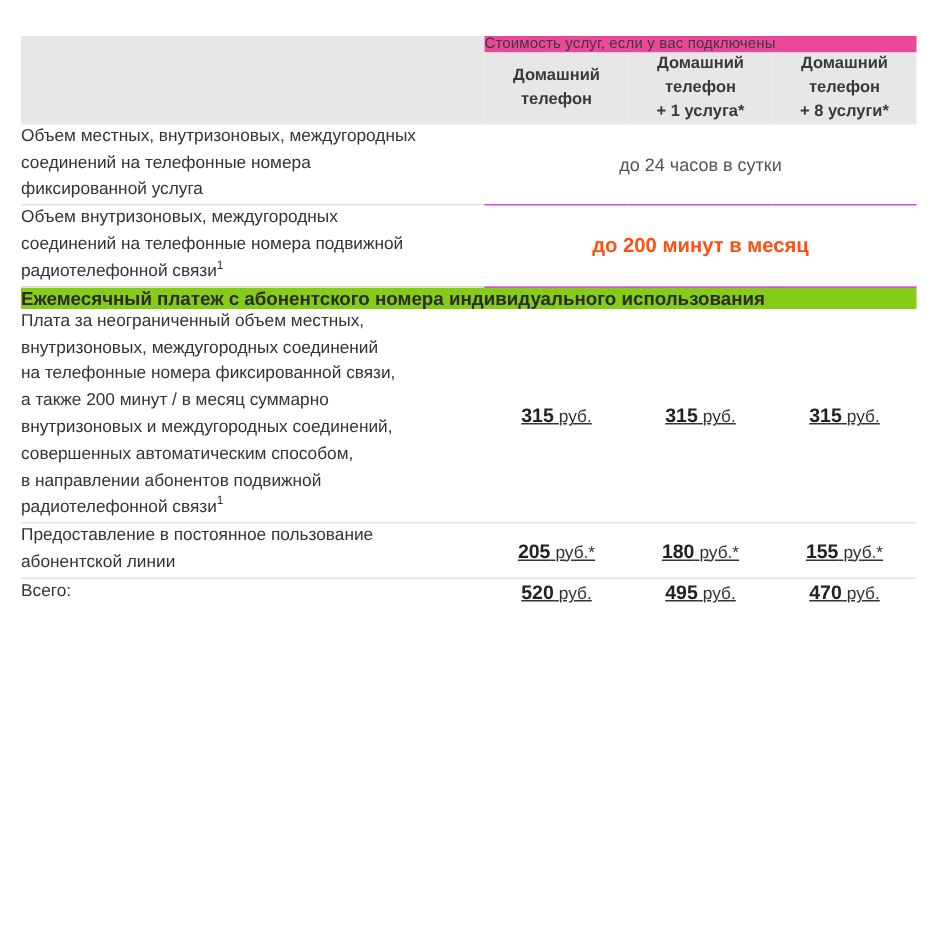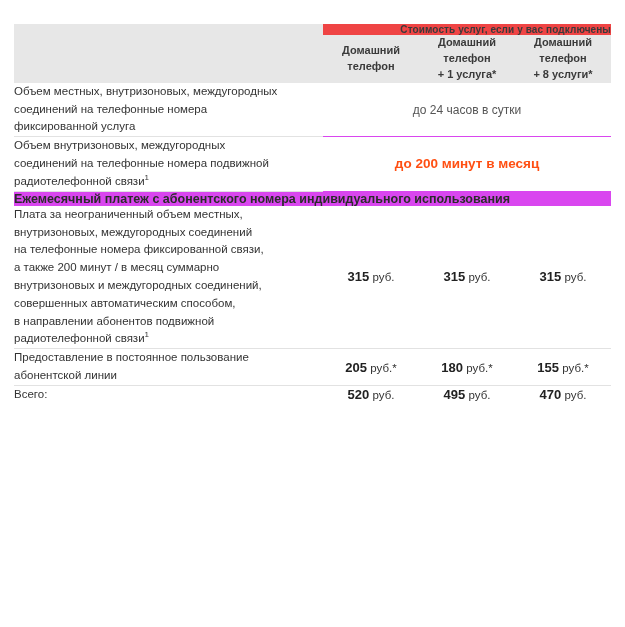--- a/index.html
+++ b/index.html
@@ -33,24 +33,24 @@
     margin: 24px 0 0 14px;
     table-layout: fixed;
   }
   table.tariff td, table.tariff th {
     padding: 0;
     vertical-align: middle;
   }
   .col-desc { width: 309px; }
   .col-opt  { width: 96px; }
   .hdr-span {
-    background: #ef4444;
-    text-align: right;
+    background: #ec4899;
+    text-align: left;
     font-size: 10px;
-    font-weight: 700;
+    font-weight: 400;
     color: #3a3a3a;
     padding: 16px 4px 14px 4px;
     letter-spacing: 0.1px;
   }
   .hdr-col {
     background: #e7e7e7;
     text-align: center;
     font-size: 11px;
     font-weight: 700;
     color: #3a3a3a;
@@ -67,36 +67,37 @@
     padding: 14px 18px 14px 12px;
     border-bottom: 1px solid #e2e2e2;
   }
   .row-desc.nb { border-bottom: none; }
   .cell-val {
     text-align: center;
     font-size: 12px;
     color: #333333;
     border-bottom: 1px solid #e2e2e2;
     padding: 14px 4px;
+    text-decoration: underline;
   }
   .cell-val.nb { border-bottom: none; }
   .cell-merge {
     text-align: center;
     font-size: 12px;
     color: #555555;
     border-bottom: 1px solid #d946ef;
     padding: 14px 4px;
   }
   .accent {
     color: #ff4f12;
     font-weight: 700;
     font-size: 13.5px;
   }
   .section-row td {
-    background: #d946ef;
+    background: #84cc16;
     font-size: 12.5px;
     font-weight: 700;
     color: #2b2b2b;
     padding: 11px 12px;
   }
   .amount {
     font-weight: 700;
     font-size: 13px;
     color: #222222;
   }

